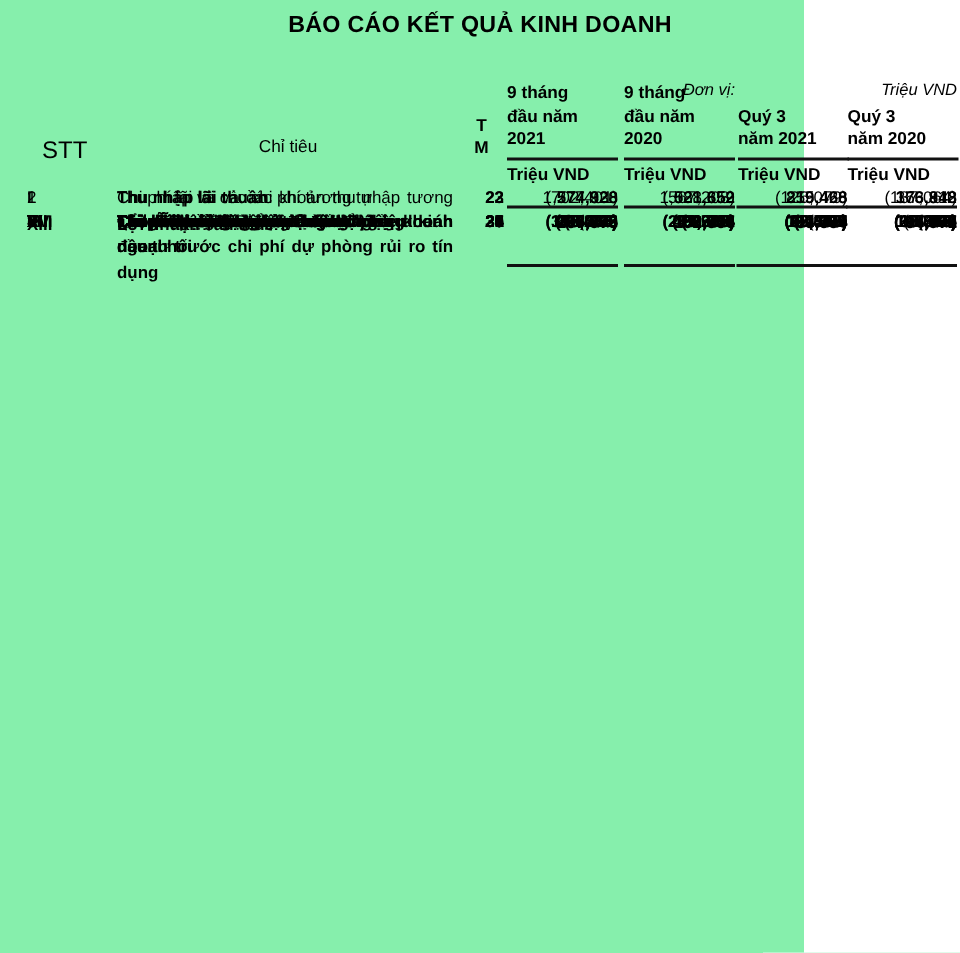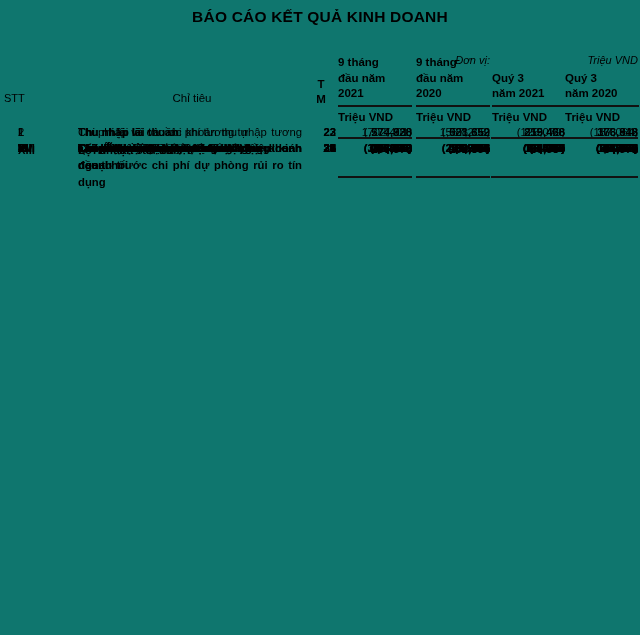--- a/index.html
+++ b/index.html
@@ -10,23 +10,23 @@
   body {
     width: 640px;
     height: 635px;
     font-family: "Liberation Sans", sans-serif;
     color: #000000;
     -webkit-font-smoothing: antialiased;
     overflow: hidden;
   }
   .page {
     position: relative;
-    width: 640px;
+    width: 536px;
     height: 635px;
-    background: #0f766e;
+    background: #86efac;
   }
 
   
   .doc-title {
     position: absolute;
     top: 8px;
     left: 0;
     width: 640px;
     text-align: center;
     font-size: 15.5px;
@@ -65,23 +65,23 @@
   
   .head {
     position: absolute;
     left: 0;
     top: 55px;
     width: 640px;
     height: 62px;
   }
   .h-stt {
     position: absolute;
-    left: 4px;
+    left: 28px;
     top: 37px;
-    font-size: 11px;
+    font-size: 16px;
   }
   .h-chi-tieu {
     position: absolute;
     left: 78px;
     top: 37px;
     width: 228px;
     text-align: center;
     font-size: 11.5px;
   }
   .h-tm {

